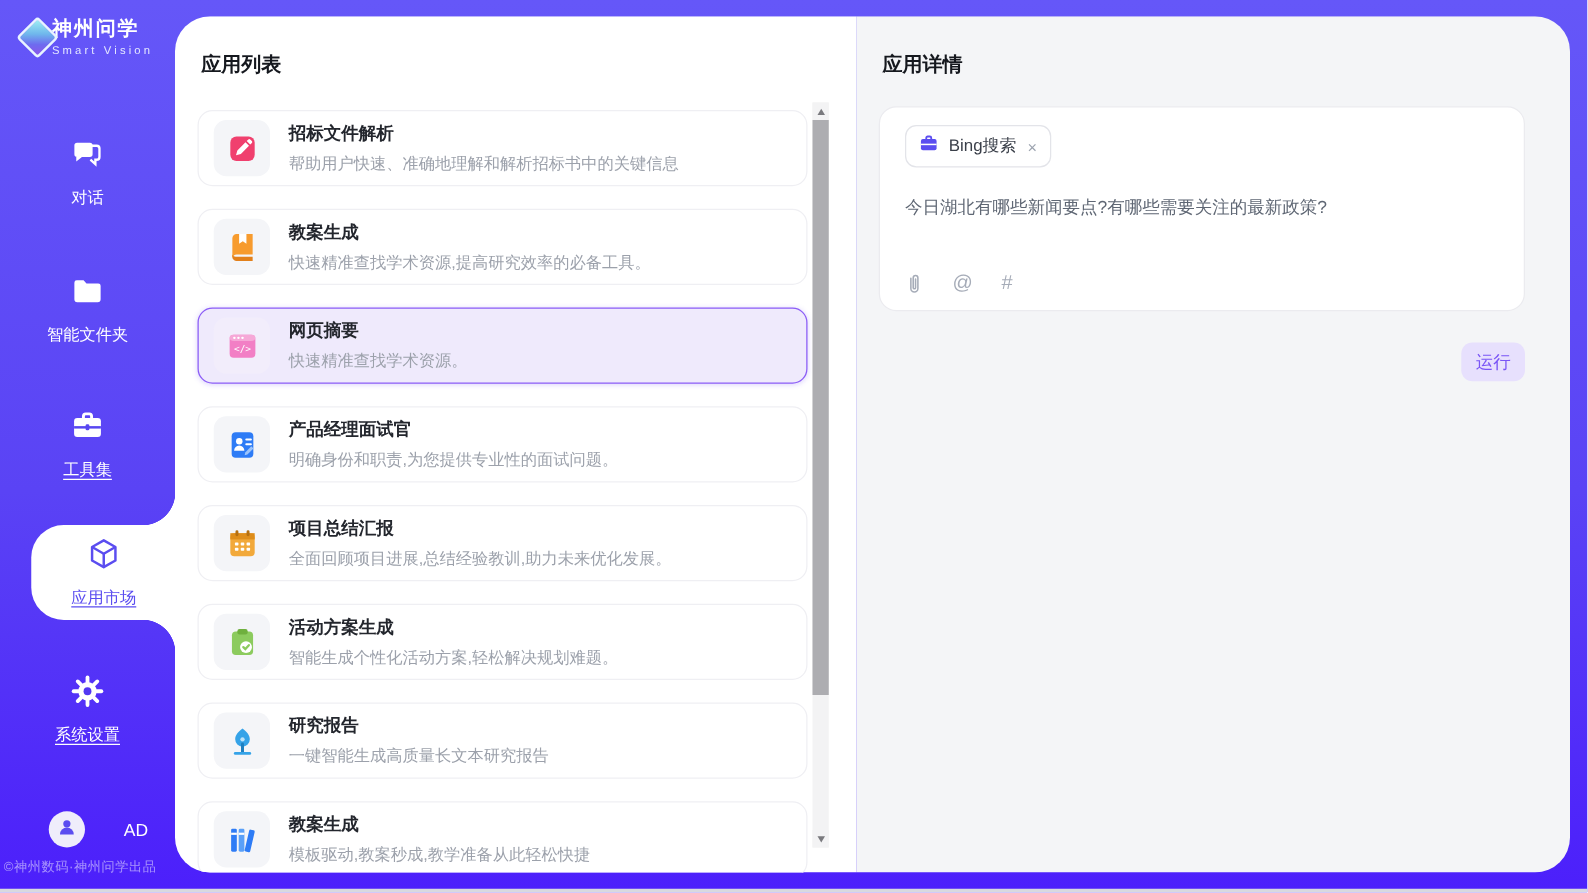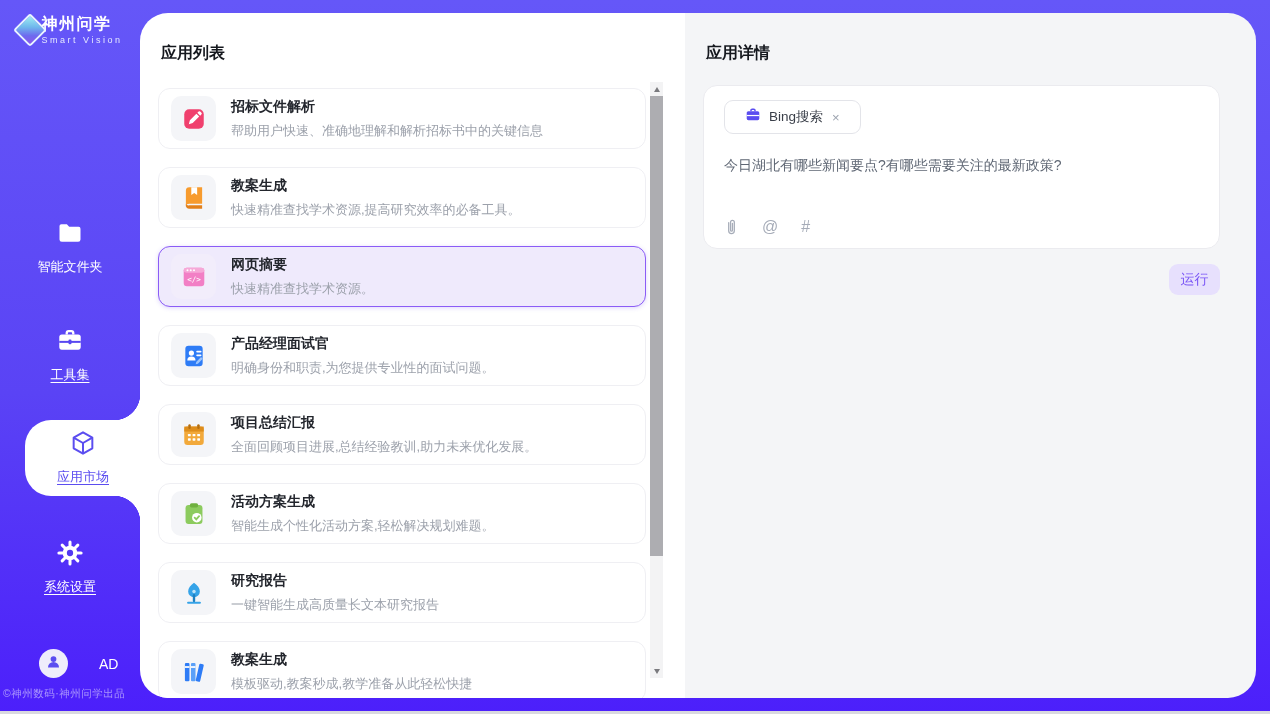--- a/index.html
+++ b/index.html
@@ -51,46 +51,53 @@
   .sb-btn.up{top:0;} .sb-btn.down{bottom:0;}
   .tri-up{width:0;height:0;border-left:3.5px solid transparent;border-right:3.5px solid transparent;border-bottom:5px solid #7A7A7E;}
   .tri-down{width:0;height:0;border-left:3.5px solid transparent;border-right:3.5px solid transparent;border-top:5px solid #7A7A7E;}
   .sb-thumb{position:absolute;left:0;top:14px;width:13px;height:460px;background:#ADADB1;cursor:pointer;}
 
   
   .panel-detail{flex:1;background:#F4F5F7;box-sizing:border-box;padding:27px 36px 0 18px;}
   .detail-card{margin-top:23px;background:#fff;border:1px solid #EBEBEF;border-radius:14px;height:164px;box-sizing:border-box;
     padding:14px 20px;position:relative;}
   .tool-tag{display:inline-flex;align-items:center;gap:8px;border:1px solid #E3E4E9;border-radius:9px;
-    padding:0 20px;height:32px;background:#fff;cursor:pointer;}
+    padding:0 10px;height:32px;background:#fff;cursor:pointer;}
   .tool-tag-label{font-size:13.5px;color:#3A3F49;}
   .tag-close{color:#9CA3AF;font-size:13px;margin-left:1px;cursor:pointer;line-height:1;}
   .query-text{margin-top:21px;font-size:14px;color:#5F6774;line-height:20px;}
   .attach-row{position:absolute;left:20px;bottom:12px;display:flex;align-items:center;gap:23px;color:#A6ACB8;}
   .attach-row .txt-ic{font-size:16px;line-height:1;cursor:pointer;}
   .attach-row .svg-ic{display:flex;cursor:pointer;}
-  .run-row{margin-top:15px;display:flex;justify-content:flex-end;}
+  .run-row{margin-top:25px;display:flex;justify-content:flex-end;}
   .run-btn{width:51px;height:31px;border:none;border-radius:9px;background:#E7E0FD;color:#7A55F6;
     font-size:14px;font-family:inherit;cursor:pointer;}
   [data-interactable="true"]{cursor:pointer;}
 </style>
 </head>
 <body>
 
 <div class="frame" data-interactable="false">
 
   <aside class="sidebar" data-interactable="false">
     <div class="logo" data-interactable="false">
       <div class="logo-diamond" data-interactable="false"></div>
       <div class="logo-text" data-interactable="false">
         <div class="brand-name" data-interactable="false">神州问学</div>
         <div class="brand-sub" data-interactable="false">Smart Vision</div>
       </div>
     </div>
 
+    <div class="nav-item" style="top:109px;" data-interactable="true">
+      <span data-interactable="false"><svg width="28" height="28" viewBox="0 0 24 24">
+            <path fill="none" stroke="#fff" stroke-width="1.6" d="M9 6.5h9.3a1.9 1.9 0 0 1 1.9 1.9v5.8a1.9 1.9 0 0 1-1.9 1.9h-.9v3l-3.4-3"></path>
+            <path fill="#fff" d="M3 6.3a1.9 1.9 0 0 1 1.9-1.9h8.7a1.9 1.9 0 0 1 1.9 1.9v6a1.9 1.9 0 0 1-1.9 1.9H8.2L4.3 17.3v-3.1H4.9A1.9 1.9 0 0 1 3 12.3z"></path>
+          </svg></span>
+      <span class="nav-label" data-interactable="false">对话</span>
+    </div>
 
     <div class="nav-item" style="top:219px;" data-interactable="true">
       <span data-interactable="false"><svg width="28" height="28" viewBox="0 0 24 24">
             <path fill="#fff" d="M3 6.1A1.6 1.6 0 0 1 4.6 4.5h4.7l2 2.2h8.1A1.6 1.6 0 0 1 21 8.3v9.2a2 2 0 0 1-2 2H5a2 2 0 0 1-2-2z"></path>
           </svg></span>
       <span class="nav-label" data-interactable="false">智能文件夹</span>
     </div>
 
     <div class="nav-item" style="top:327px;" data-interactable="true">
       <span data-interactable="false"><svg width="28" height="28" viewBox="0 0 24 24">

